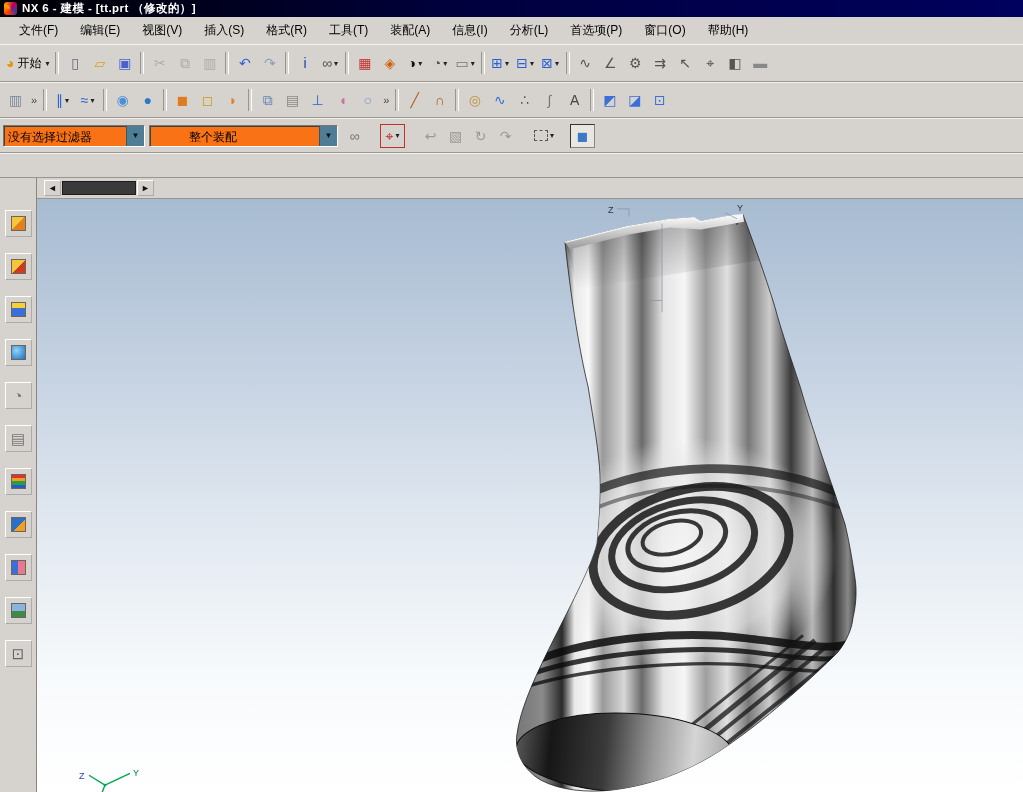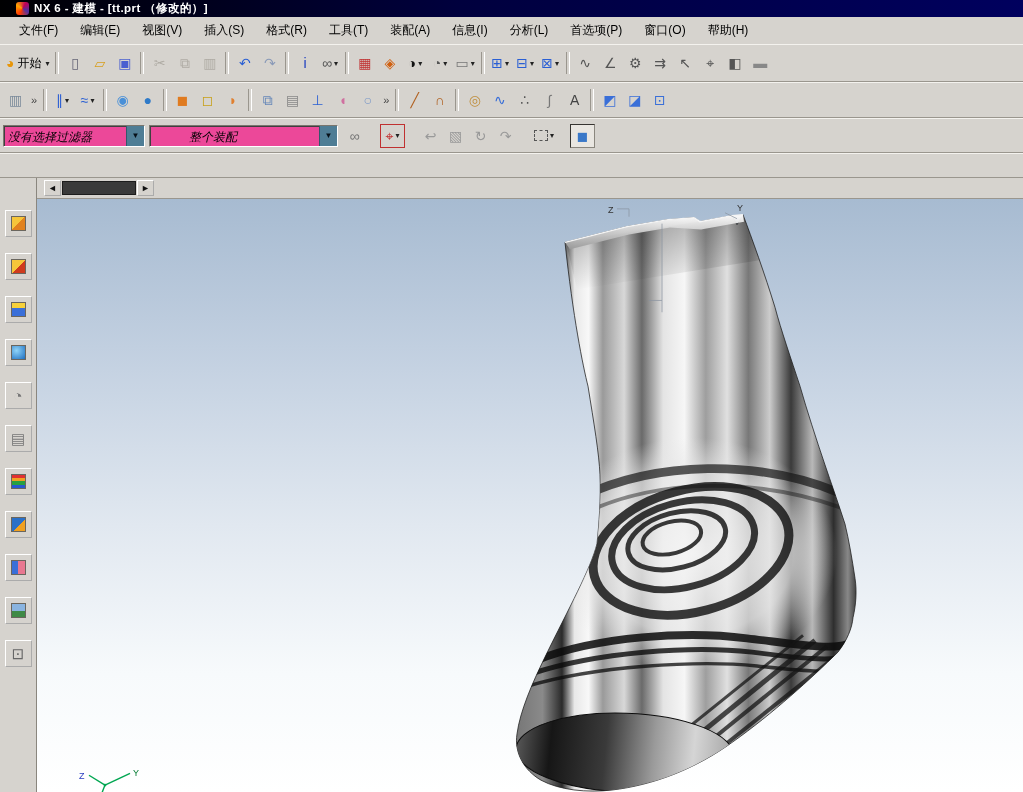--- a/index.html
+++ b/index.html
@@ -1,21 +1,21 @@
 <!DOCTYPE html>
 <html><head>
 <meta charset="utf-8">
 <style>
   html,body{margin:0;padding:0;background:#9a9a9a;}
   .window{width:1023px;height:792px;display:flex;flex-direction:column;background:#d6d3ce;
     font-family:"Liberation Sans","DejaVu Sans",sans-serif;overflow:hidden;position:relative;
     -webkit-user-select:none;user-select:none;}
   
   .titlebar{height:17px;flex:0 0 17px;background:linear-gradient(90deg,#000002,#00003e 45%,#00005e);
-    color:#fff;display:flex;align-items:center;padding:0 16px;font-size:11.5px;font-weight:bold;letter-spacing:.4px;}
+    color:#fff;display:flex;align-items:center;padding:0 4px;font-size:11.5px;font-weight:bold;letter-spacing:.4px;}
   .appicon{width:13px;height:13px;border-radius:3px;margin-right:5px;flex:0 0 13px;
     background:conic-gradient(from 210deg,#ff3800,#ffa400,#c00058,#5030a0,#ff3800);}
   
   .menubar{height:27px;flex:0 0 27px;display:flex;align-items:center;padding-left:8px;background:#d6d3ce;}
   .mitem{display:flex;padding:3px 8px;font-size:12.5px;color:#000;border:1px solid transparent;}
   
   .toolbar{display:flex;align-items:center;background:#d6d3ce;border-top:1px solid #f4f2ee;
     border-bottom:1px solid #9a968e;padding:0 3px;flex-wrap:nowrap;overflow:hidden;}
   .tb1{height:36px;flex:0 0 36px;}
   .tb2{height:34px;flex:0 0 34px;}
@@ -28,22 +28,22 @@
   .tbtn.redbox{border:1px solid #c03030;}
   .g{line-height:1;}
   .lbl{font-size:12px;margin:0 2px;color:#000;}
   .arr{font-size:8px;color:#222;margin-left:1px;}
   .tsep{width:2px;height:22px;border-left:1px solid #9a968e;border-right:1px solid #ffffff;margin:0 3px;flex:0 0 2px;}
   .chev{font-size:11px;color:#444;margin:0 3px;}
   .gap{width:13px;flex:0 0 13px;}
   .blk{width:15px;height:15px;display:inline-block;border:1px solid #6a665e;box-sizing:border-box;}
   .dash{width:12px;height:9px;border:1px dashed #555;display:inline-block;}
   
-  .combo{display:flex;align-items:stretch;height:20px;background:#ec4899;margin:0 4px 0 0;
-    border:1px solid;border-color:#7a766e #fff #fff #7a766e;box-shadow:inset 1px 1px 0 #404040;font-style:italic;}
+  .combo{display:flex;align-items:stretch;height:20px;background:#f97316;margin:0 4px 0 0;
+    border:1px solid;border-color:#7a766e #fff #fff #7a766e;box-shadow:inset 1px 1px 0 #404040;}
   .combo .val{font-size:12px;padding:3px 4px 0 4px;white-space:nowrap;overflow:hidden;color:#000;}
   .combo .cbtn{width:17px;background:#4f7d95;border-left:1px solid #33586c;display:flex;align-items:center;justify-content:center;color:#061018;font-size:8px;flex:0 0 17px;}
   .cw1{width:140px;}
   .cw2{width:152px;padding-left:35px;}
   
   .main{flex:1;display:flex;min-height:0;}
   .resbar{width:37px;flex:0 0 37px;background:#d6d3ce;border-right:1px solid #8a867e;
     display:flex;flex-direction:column;align-items:center;padding-top:32px;gap:16px;box-sizing:border-box;}
   .rbtn{width:27px;height:27px;flex:0 0 27px;border:1px outset #fff;background:#d6d3ce;
     display:flex;align-items:center;justify-content:center;font-size:15px;box-sizing:border-box;}

